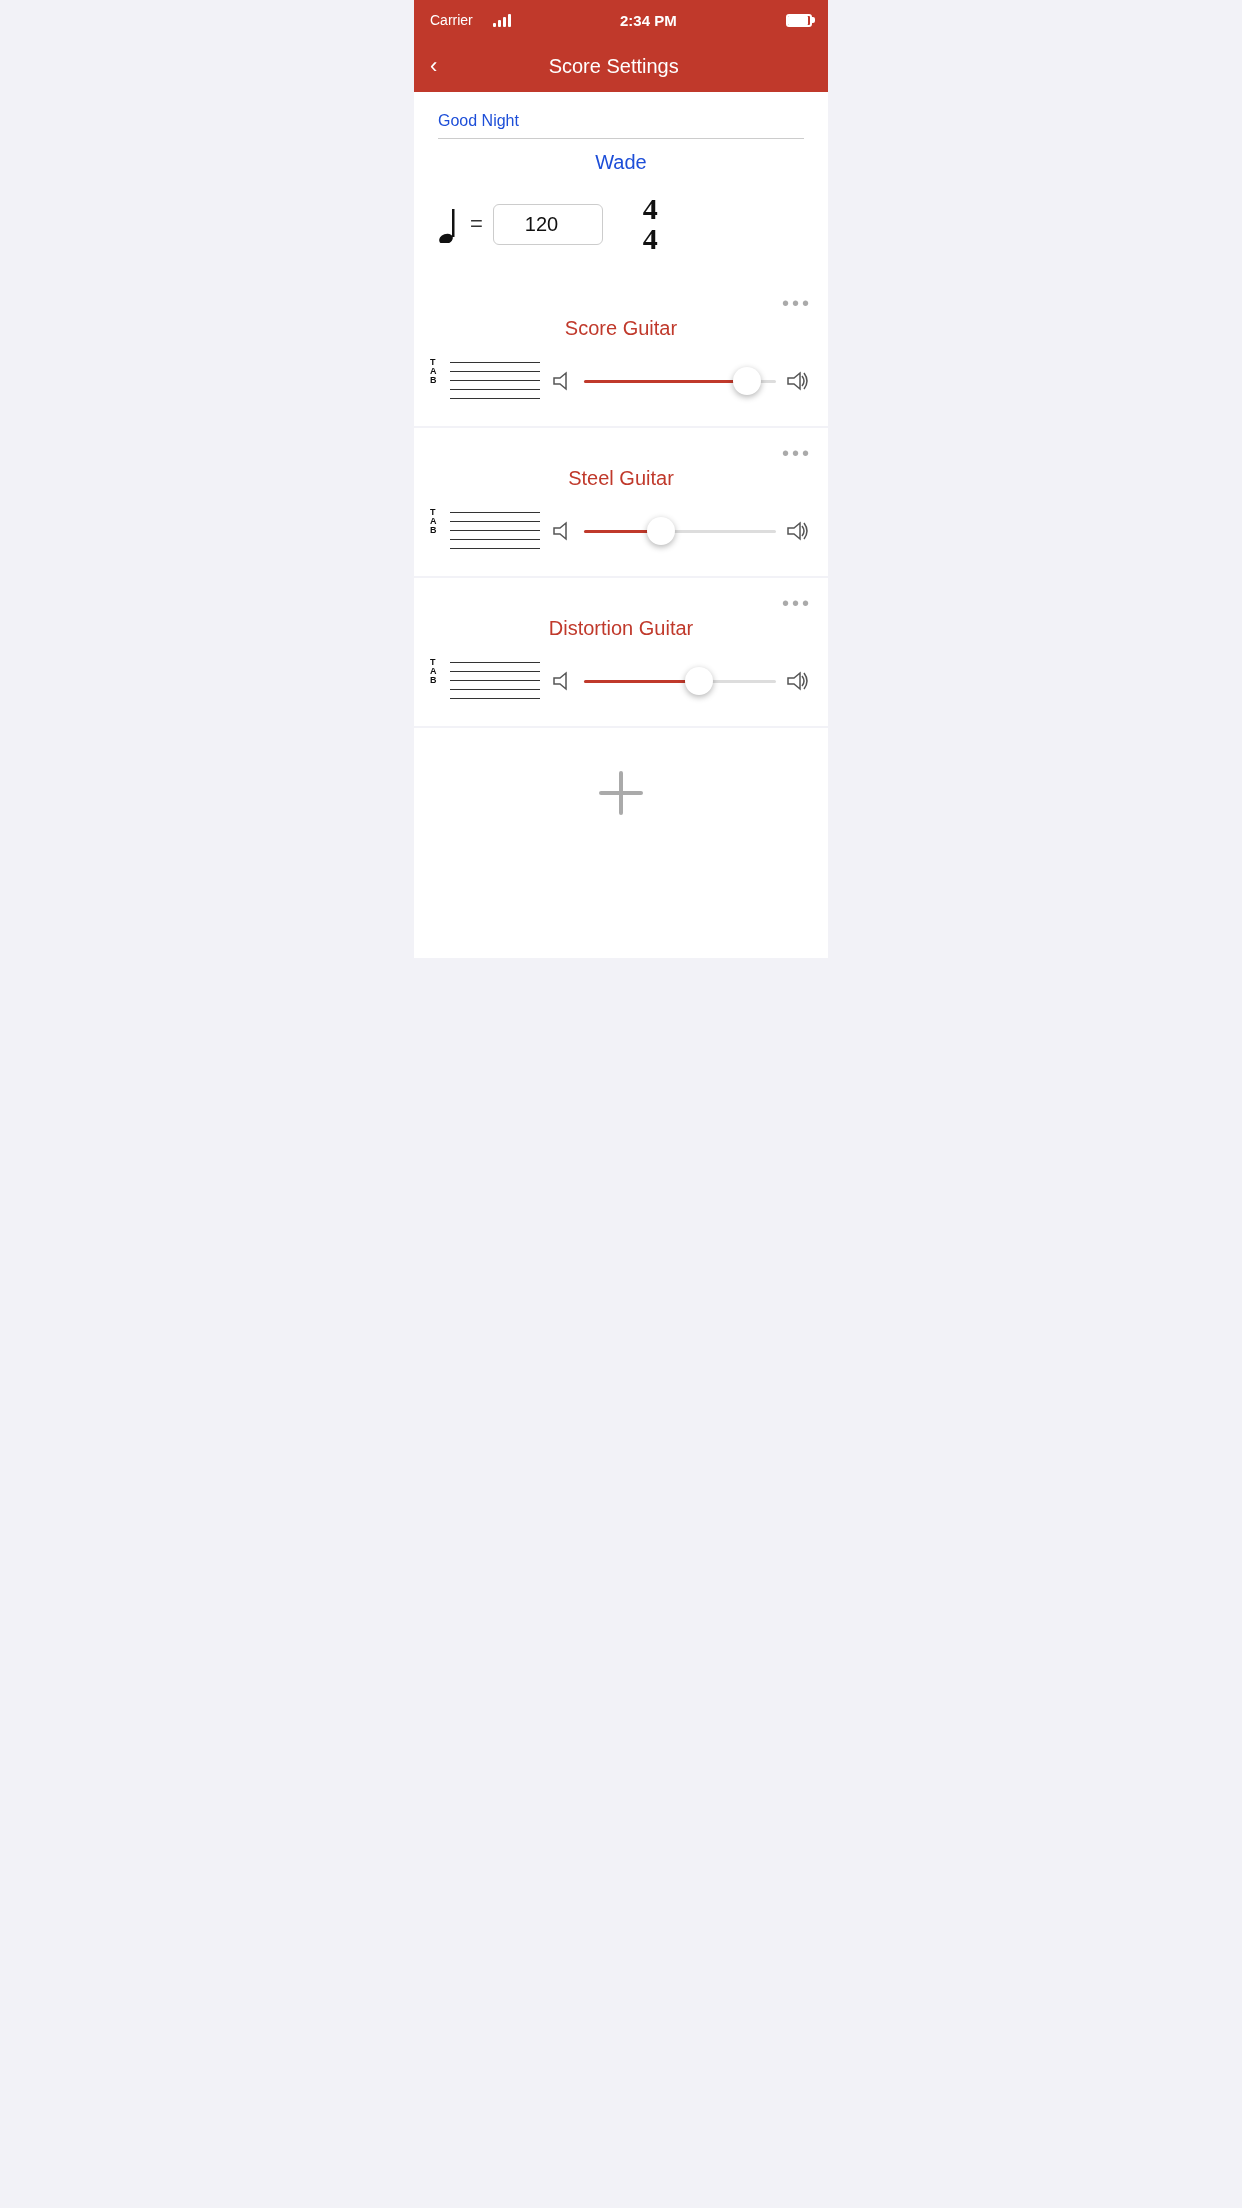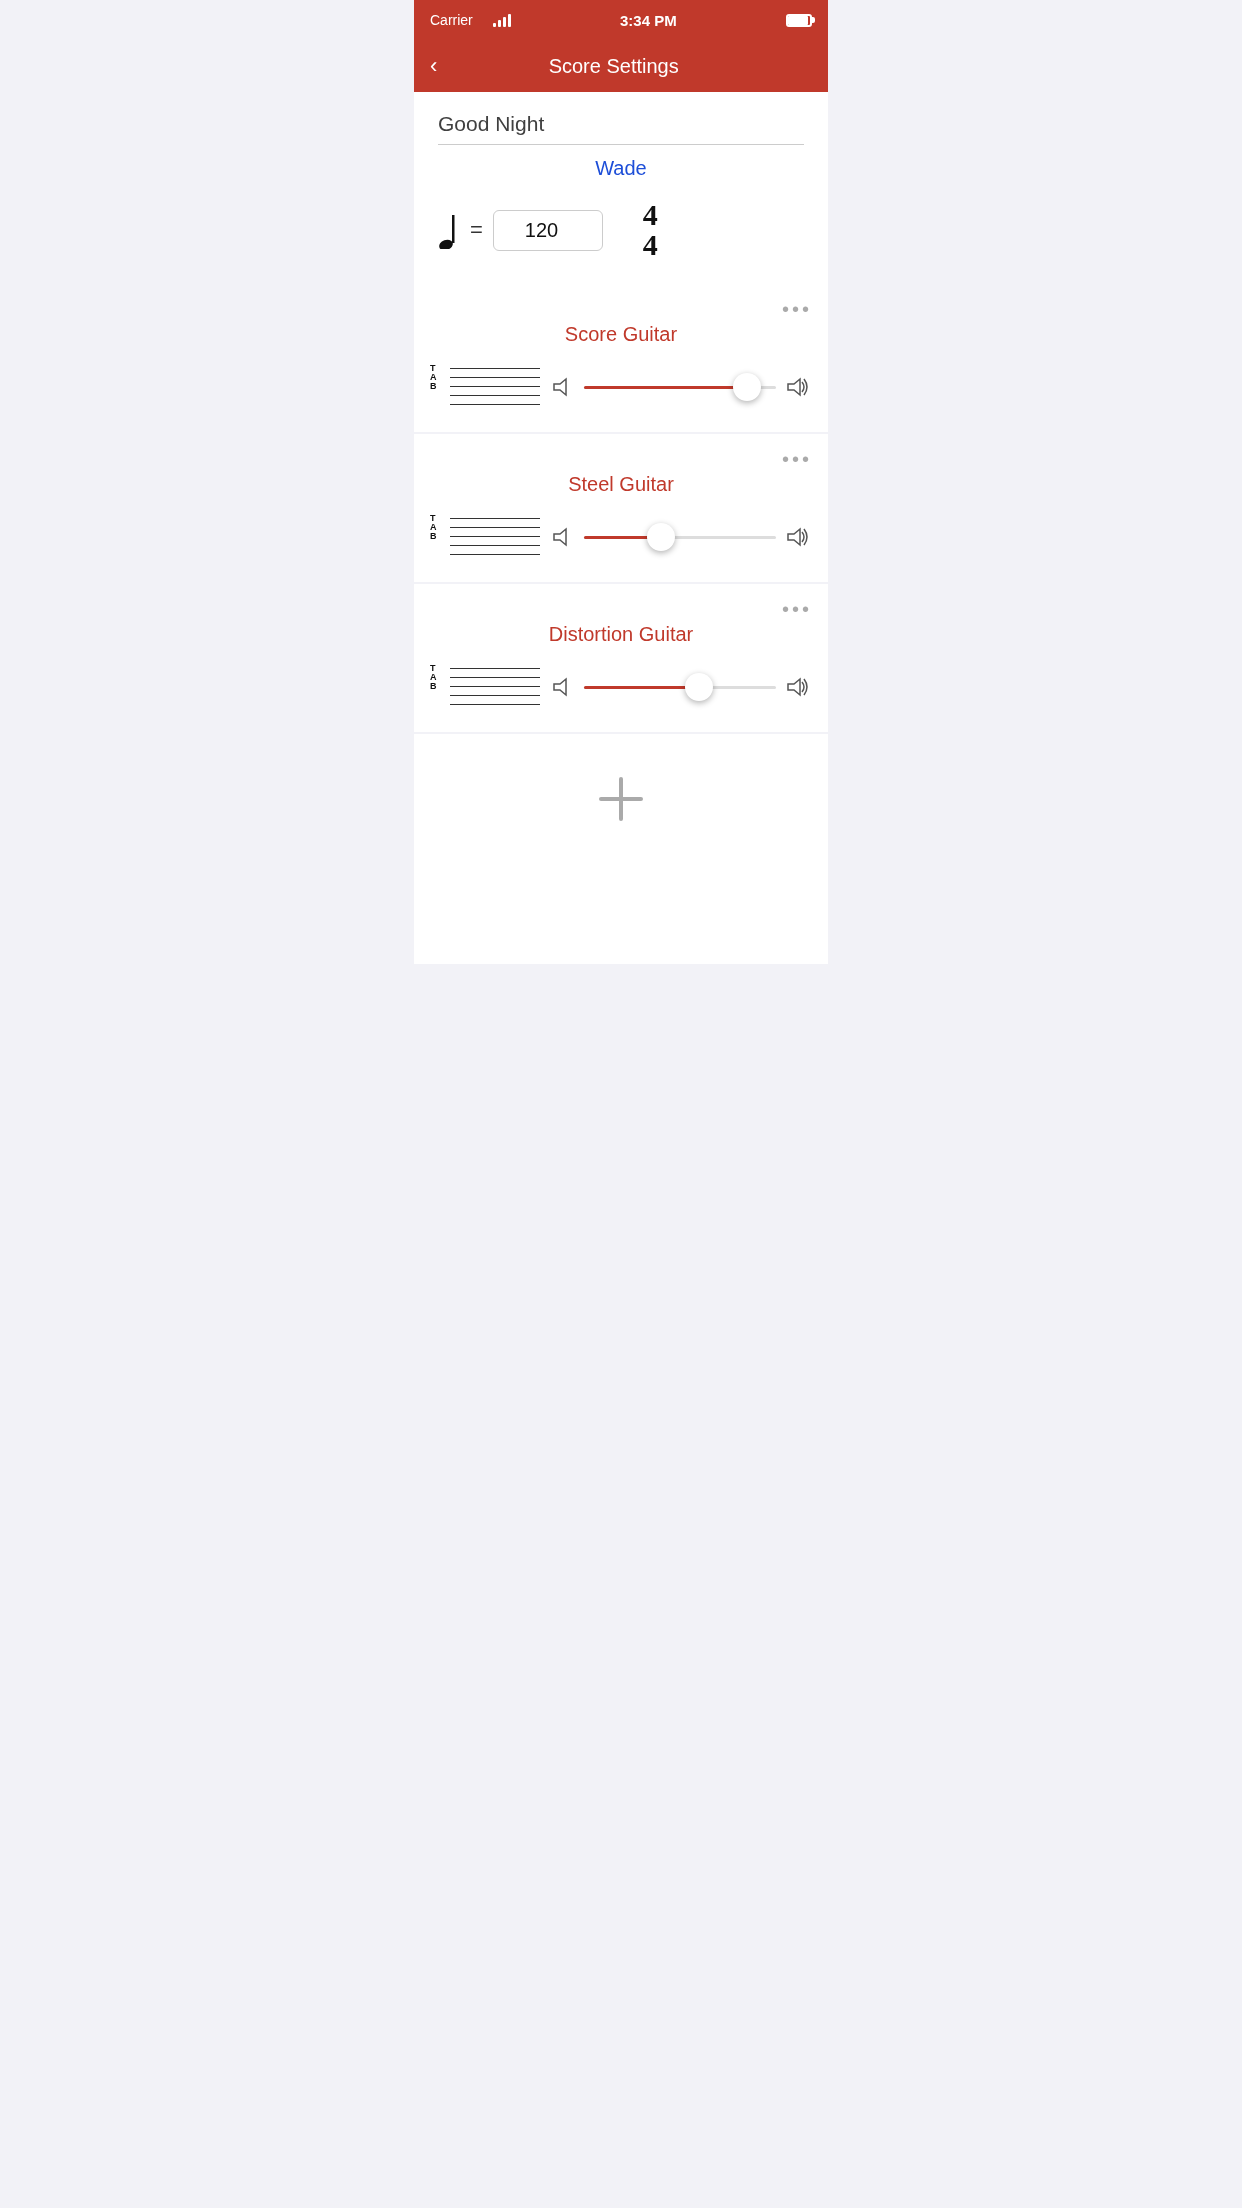--- a/index.html
+++ b/index.html
@@ -78,23 +78,23 @@
       margin-right: 38px;
     }
 
     
     .main-content {
       background: white;
       padding: 20px 24px 16px;
     }
 
     .score-title {
-      font-size: 21px;
+      font-size: 16px;
       font-weight: 400;
-      color: #404040;
+      color: #1d4ed8;
       margin-bottom: 8px;
     }
     .divider {
       height: 1px;
       background: #ccc;
       margin-bottom: 12px;
     }
     .score-composer {
       font-size: 20px;
       font-weight: 400;
@@ -288,21 +288,21 @@
 <div class="status-bar">
   <div class="status-bar-left">
     <span>Carrier</span>
     <svg width="18" height="14" viewBox="0 0 18 14">
       <rect x="0" y="10" width="3" height="4" fill="white" rx="1"></rect>
       <rect x="5" y="7" width="3" height="7" fill="white" rx="1"></rect>
       <rect x="10" y="4" width="3" height="10" fill="white" rx="1"></rect>
       <rect x="15" y="1" width="3" height="13" fill="white" rx="1"></rect>
     </svg>
   </div>
-  <div class="status-bar-center">3:34 PM</div>
+  <div class="status-bar-center">2:34 PM</div>
   <div class="status-bar-right">
     <div class="battery-icon">
       <div class="battery-fill"></div>
     </div>
   </div>
 </div>
 
 <div class="nav-bar">
   <span class="nav-back">‹</span>
   <span class="nav-title">Score Settings</span>

